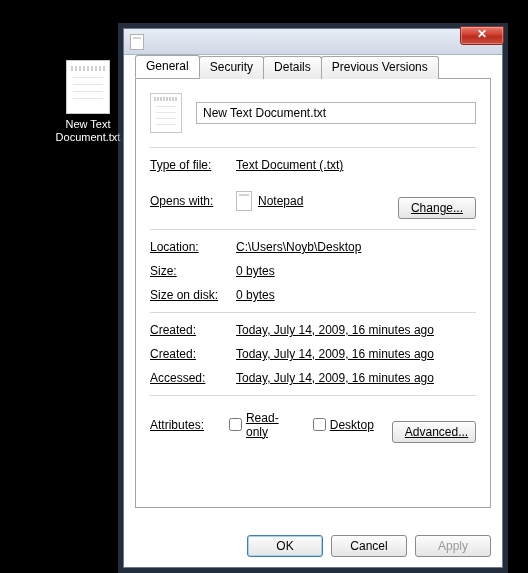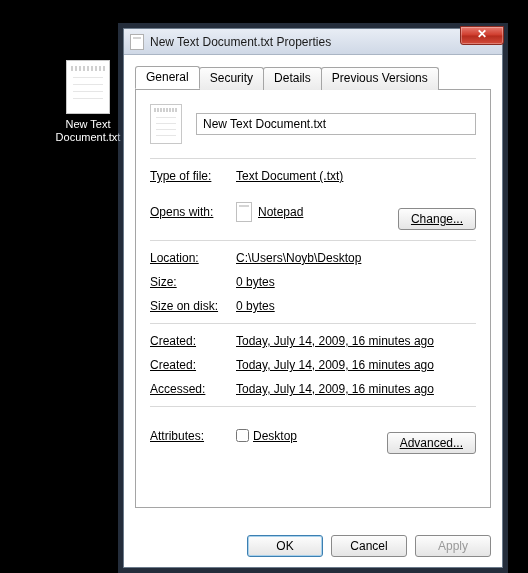--- a/index.html
+++ b/index.html
@@ -98,21 +98,21 @@
     color: #fff;
     text-align: center;
     line-height: 15px;
     font-weight: bold;
     font-size: 12px;
     cursor: pointer;
     box-shadow: inset 0 0 0 1px rgba(255,255,255,0.3);
   }
   .client {
     flex: 1;
-    padding: 11px 11px 10px;
+    padding: 0 11px 10px;
     display: flex;
     flex-direction: column;
   }
   
   .tabs {
     display: flex;
     gap: 0;
     position: relative;
     z-index: 2;
   }
@@ -234,21 +234,20 @@
 <body>
 
 <div class="desktop-file">
   <div class="file-icon-lg"></div>
   <div class="label">New Text Document.txt</div>
 </div>
 
 <div class="window">
   <div class="titlebar">
     <div class="ticon"></div>
-    <div class="title">New Text Document.txt Properties</div>
     <div class="close-btn">✕</div>
   </div>
 
   <div class="client">
     <div class="tabs">
       <div class="tab active">General</div>
       <div class="tab">Security</div>
       <div class="tab">Details</div>
       <div class="tab">Previous Versions</div>
     </div>
@@ -306,20 +305,24 @@
         <div class="lbl">Accessed:</div>
         <div class="val">Today, July 14, 2009, 16 minutes ago</div>
       </div>
 
       <hr class="divider">
 
       <div class="attr-row">
         <div class="lbl">Attributes:</div>
         <label class="chk-wrap">
           <input type="checkbox" style="">
+          <span>Read-only</span>
+        </label>
+        <label class="chk-wrap">
+          <input type="checkbox" style="">
           <span>Desktop</span>
         </label>
         <span style="flex:1"></span>
         <button class="btn">Advanced...</button>
       </div>
 
     </div>
 
     <div class="dlg-buttons">
       <button class="btn default">OK</button>

